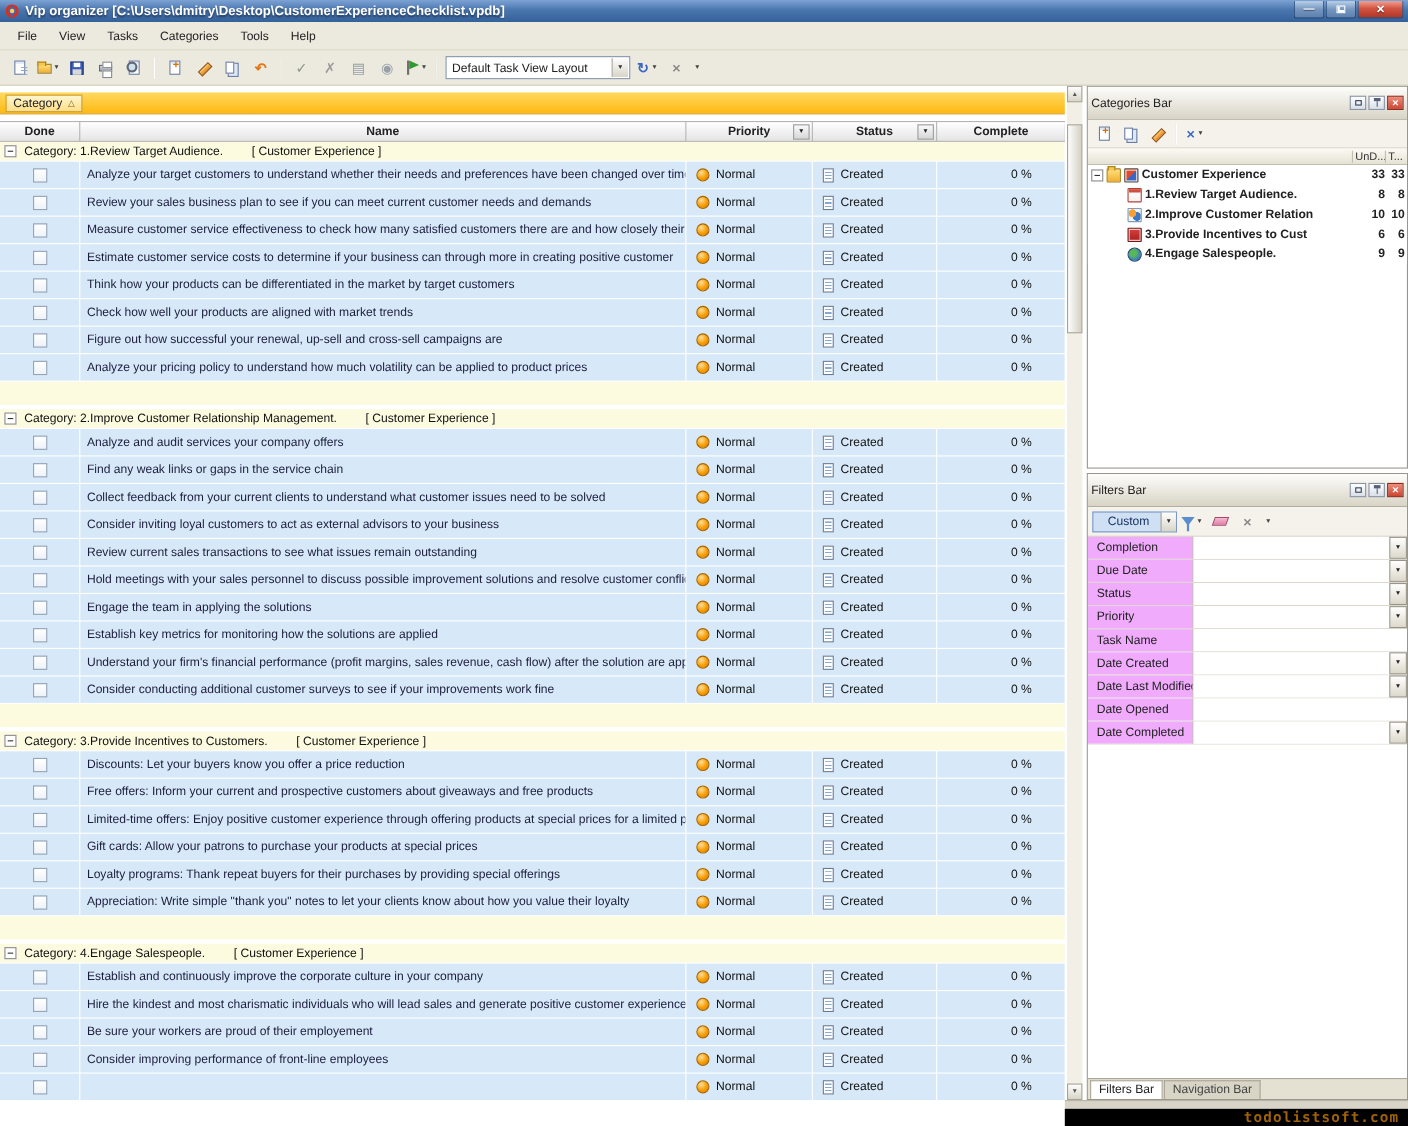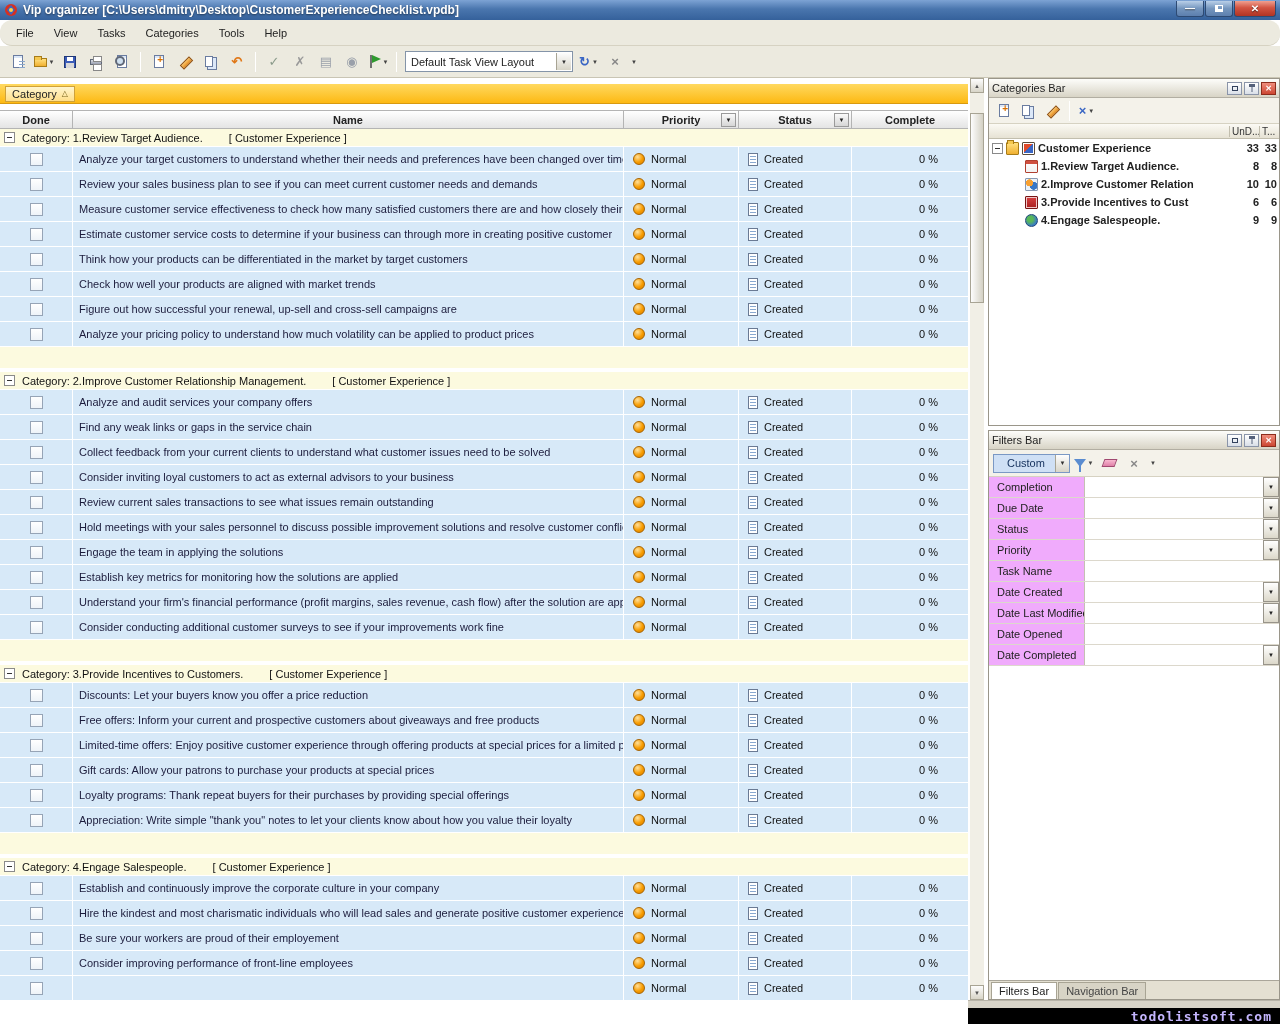--- a/index.html
+++ b/index.html
@@ -9,21 +9,21 @@
   .titlebar { height:20px; background:linear-gradient(#7da3d4, #4a76ae 45%, #35619b); display:flex; align-items:center; padding:0 4px; position:relative; }
   .app-ico { width:14px; height:14px; margin-right:5px; flex:0 0 auto; }
   .title-text { color:#fff; font-size:12px; font-weight:bold; text-shadow:0 1px 2px rgba(0,0,0,.5); white-space:nowrap; overflow:hidden; }
   .winbtns { position:absolute; right:4px; top:1px; display:flex; }
   .wbtn { height:16px; border:1px solid #2d4a73; border-top:none; display:flex; align-items:center; justify-content:center; color:#fff; font-size:10px; font-weight:bold; border-radius:0 0 3px 3px; margin-left:1px; text-shadow:0 1px 1px rgba(0,0,0,.6); }
   .wbtn.min, .wbtn.max { width:28px; background:linear-gradient(#b9cfe8, #7596be 50%, #5c7fae); }
   .wbtn.close { width:42px; background:linear-gradient(#f0a090, #d25442 45%, #b03424); }
   .restore-glyph { width:8px; height:7px; border:1px solid #fff; box-shadow:2px -2px 0 -0px #fff inset; }
 
   
-  .menubar { height:26px; background:#eceadf; border-bottom:1px solid #d6d2c2; display:flex; align-items:center; padding-left:6px;border-radius:12px; }
+  .menubar { height:26px; background:#eceadf; border-bottom:1px solid #d6d2c2; display:flex; align-items:center; padding-left:6px; }
   .menu-item { padding:3px 10px; cursor:default; }
   .toolbar { height:32px; background:#eceadf; border-bottom:1px solid #c9c5b4; display:flex; align-items:center; padding-left:6px; gap:2px; }
   .tbtn { width:24px; height:24px; display:flex; align-items:center; justify-content:center; border:1px solid transparent; }
   .tb-sep { width:1px; height:20px; background:#c2beae; margin:0 4px; border-right:1px solid #fff; }
   .caret { font-size:6px; color:#444; margin-left:1px; width:8px; text-align:center; }
   .combo { height:21px; width:168px; background:#fff; border:1px solid #8494a8; display:flex; align-items:center; padding-left:5px; margin:0 2px; position:relative; }
   .combo .combo-arrow { position:absolute; right:1px; top:1px; bottom:1px; width:15px; background:linear-gradient(#fdfdfd,#d8d5c8); border-left:1px solid #a8a494; display:flex; align-items:center; justify-content:center; font-size:6px; color:#333; }
 
   
   .i16 { width:16px; height:16px; position:relative; display:block; }
@@ -81,21 +81,21 @@
   .status-icon::after { content:""; position:absolute; left:1px; top:2px; width:6px; height:8px; background:repeating-linear-gradient(180deg,#88a8d0 0 1px,transparent 1px 3px); }
   .cell-complete { justify-content:flex-end; padding-right:30px; color:#111; }
   .spacer-row { height:21px; margin-bottom:4px; background:#fcfadf; }
   .count-row { height:17px; border-top:1px solid #9a9a92; background:#f4f2ea; display:flex; align-items:center; }
   .count-box { margin-left:72px; width:551px; height:100%; background:#dedbd0; border-right:1px solid #b8b4a8; border-left:1px solid #b8b4a8; display:flex; align-items:center; padding-left:5px; font-weight:bold; gap:4px; }
 
   
   .panel { border:1px solid #9a968a; background:#fff; display:flex; flex-direction:column; }
   .panel.categories { height:348px; }
   .panel.filters { height:570px; margin-top:4px; }
-  .panel-header { height:19px; background:linear-gradient(#fdfdfa,#d8d4c6); border-bottom:1px solid #b2aea2; display:flex; align-items:center; padding:0 3px; }
+  .panel-header { height:30px; background:linear-gradient(#fdfdfa,#d8d4c6); border-bottom:1px solid #b2aea2; display:flex; align-items:center; padding:0 3px; }
   .panel-title { flex:1; }
   .ph-btn { width:15px; height:13px; border:1px solid #8a94a8; background:linear-gradient(#fff,#d9dfe8); display:flex; align-items:center; justify-content:center; margin-left:2px; font-size:8px; color:#33415c; }
   .ph-btn.close { background:linear-gradient(#ef8d7c,#cc4632); border-color:#8c2c1c; color:#fff; font-weight:bold; }
   .ph-sq { width:6px; height:5px; border:1px solid #33415c; }
   .panel-toolbar { height:26px; border-bottom:1px solid #d6d2c2; display:flex; align-items:center; padding-left:4px; gap:2px; background:#f4f2ea; }
   .ptb-btn { width:22px; height:20px; display:flex; align-items:center; justify-content:center; }
 
   .tree-colheads { height:15px; background:linear-gradient(#fbfaf4,#e6e2d4); border-bottom:1px solid #c2beae; display:flex; align-items:center; justify-content:flex-end; font-size:10px; color:#333; }
   .tc { border-left:1px solid #c2beae; padding:0 2px; white-space:nowrap; overflow:hidden; }
   .tc.und { width:30px; } .tc.tot { width:20px; }
@@ -130,21 +130,21 @@
   .dd-btn { width:16px; border:1px solid #98948a; background:linear-gradient(#fff,#dcd8ca); display:flex; align-items:center; justify-content:center; font-size:6px; color:#222; }
   .filter-filler { flex:1; background:#fff; }
   .panel-tabs { height:19px; background:#e4e0d2; border-top:1px solid #aaa69a; display:flex; align-items:flex-end; padding-left:2px; }
   .ptab { padding:2px 7px; border:1px solid #a8a494; border-bottom:none; margin-right:1px; }
   .ptab.active { background:#fff; }
   .ptab.inactive { background:#d8d4c6; color:#444; }
 
   
   .gray-strip { height:8px; background:#d8d4c8; border-top:1px solid #b8b4a8; }
   .black-bar { height:16px; background:#000; display:flex; align-items:center; justify-content:flex-end; padding-right:8px; }
-  .brand { color:#c4b5fd; font-family:"DejaVu Sans Mono", monospace; font-size:13px; font-weight:bold; letter-spacing:1px; }
+  .brand { color:#a16207; font-family:"DejaVu Sans Mono", monospace; font-size:13px; font-weight:bold; letter-spacing:1px; }
 </style>
 </head>
 <body>
 
 <div class="titlebar">
   <svg class="app-ico" viewBox="0 0 14 14">
     <circle cx="7" cy="7" r="6" fill="#d83020"></circle>
     <path d="M3 7 L7 2 L11 7 L7 12 Z" fill="#3a66c4"></path>
     <circle cx="7" cy="7" r="2" fill="#ffd040"></circle>
   </svg>

